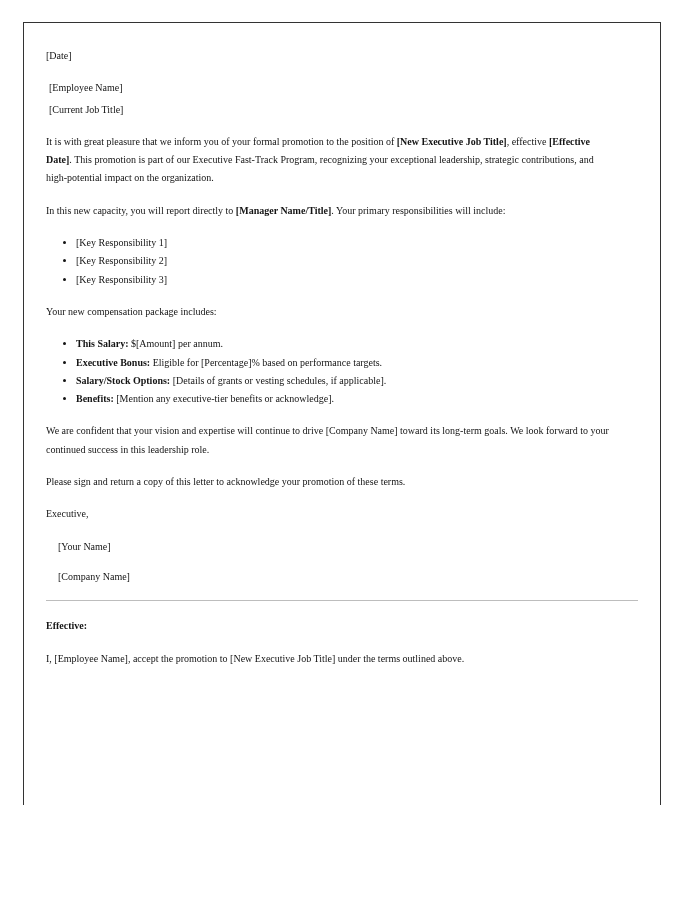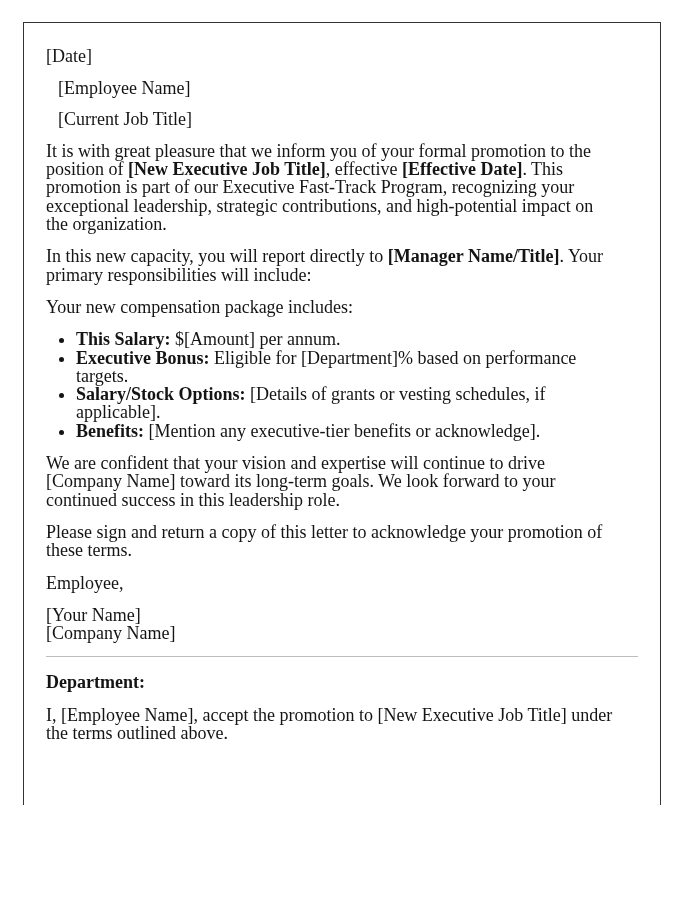--- a/index.html
+++ b/index.html
@@ -28,31 +28,31 @@
     border-bottom: none;
     background: #ffffff;
     overflow: hidden;
   }
 
   #doc-body {
     position: absolute;
     left: 22px;
     top: 24px;
     width: 568px;
-    font-size: 18px;
+    font-size: 10px;
     line-height: 18.3px;
     color: #141414;
   }
 
   .para {
     margin: 0 0 14px 0;
     text-align: left;
   }
   .tight {
-    margin: 12px;
+    margin: 3px;
   }
   .block {
     margin: 0 0 14px 0;
   }
   .bold {
     font-weight: bold;
   }
 
   ul.doc-list {
     margin: 0 0 14px 0;
@@ -70,62 +70,67 @@
 
   hr.rule {
     border: none;
     border-top: 1px solid #bdbdbd;
     margin: 7px 0 16px 0;
     width: 592px;
     height: 0;
   }
 
   .sig-line {
-    margin: 0;
+    margin: 12px;
   }
 </style>
 </head>
 <body>
 
 <div id="page-frame">
   <div id="doc-body">
 
     <p class="para">[Date]</p>
 
     <div class="block">
       <p class="tight">[Employee Name]</p>
       <p class="tight">[Current Job Title]</p>
     </div>
 
 
     <p class="para"><span>It is with great pleasure that we inform you of your formal promotion to the position of </span><span class="bold">[New Executive Job Title]</span><span>, effective </span><span class="bold">[Effective Date]</span><span>. This promotion is part of our Executive Fast-Track Program, recognizing your exceptional leadership, strategic contributions, and high-potential impact on the organization.</span></p>
 
     <p class="para"><span>In this new capacity, you will report directly to </span><span class="bold">[Manager Name/Title]</span><span>. Your primary responsibilities will include:</span></p>
 
+    <ul class="doc-list">
+      <li>[Key Responsibility 1]</li>
+      <li>[Key Responsibility 2]</li>
+      <li>[Key Responsibility 3]</li>
+    </ul>
 
     <p class="para">Your new compensation package includes:</p>
 
     <ul class="doc-list comp-list">
       <li><span class="bold">This Salary:</span><span> $[Amount] per annum.</span></li>
-      <li><span class="bold">Executive Bonus:</span><span> Eligible for [Department]% based on performance targets.</span></li>
+      <li><span class="bold">Executive Bonus:</span><span> Eligible for [Percentage]% based on performance targets.</span></li>
       <li><span class="bold">Salary/Stock Options:</span><span> [Details of grants or vesting schedules, if applicable].</span></li>
       <li><span class="bold">Benefits:</span><span> [Mention any executive-tier benefits or acknowledge].</span></li>
     </ul>
 
     <p class="para">We are confident that your vision and expertise will continue to drive [Company Name] toward its long-term goals. We look forward to your continued success in this leadership role.</p>
 
     <p class="para">Please sign and return a copy of this letter to acknowledge your promotion of these terms.</p>
 
-    <p class="para">Employee,</p>
+    <p class="para">Executive,</p>
 
     <div class="block">
       <p class="tight sig-line">[Your Name]</p>
       <p class="tight sig-line">[Company Name]</p>
     </div>
 
     <hr class="rule">
 
-    <p class="para bold">Department:</p>
+    <p class="para bold">Effective:</p>
 
     <p class="para">I, [Employee Name], accept the promotion to [New Executive Job Title] under the terms outlined above.</p>
 
   </div>
 </div>
 
 </body></html>

